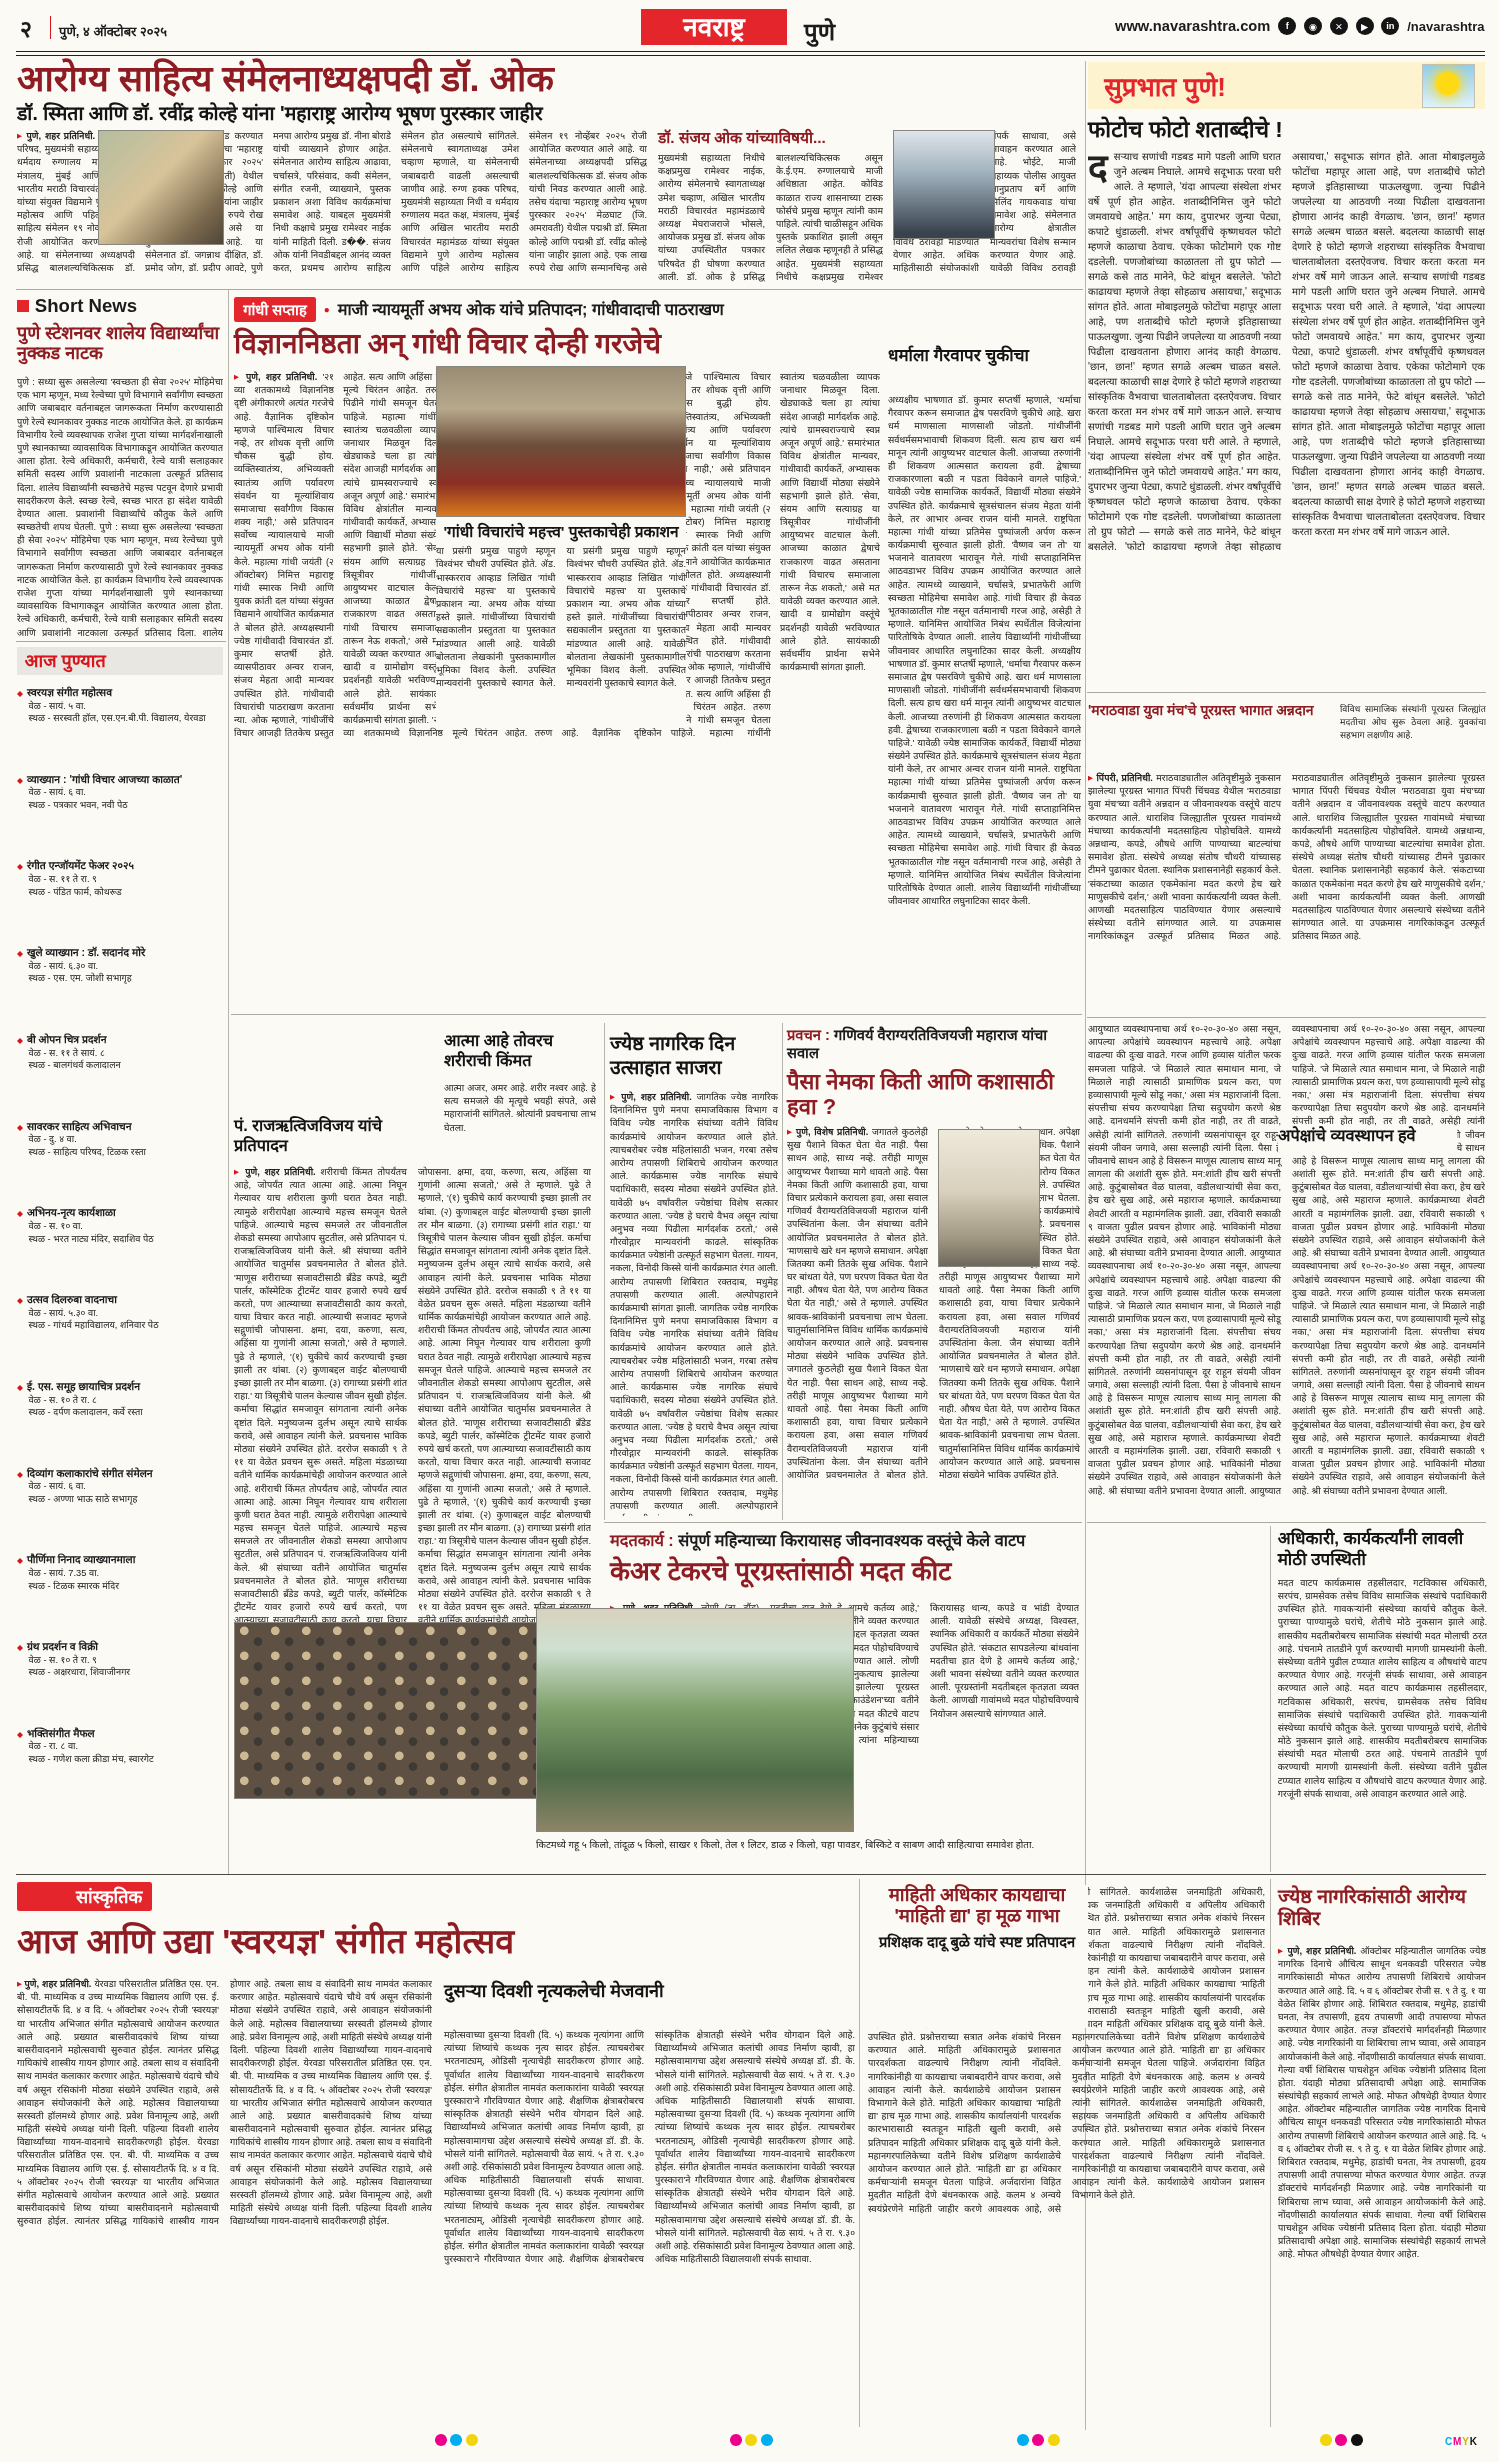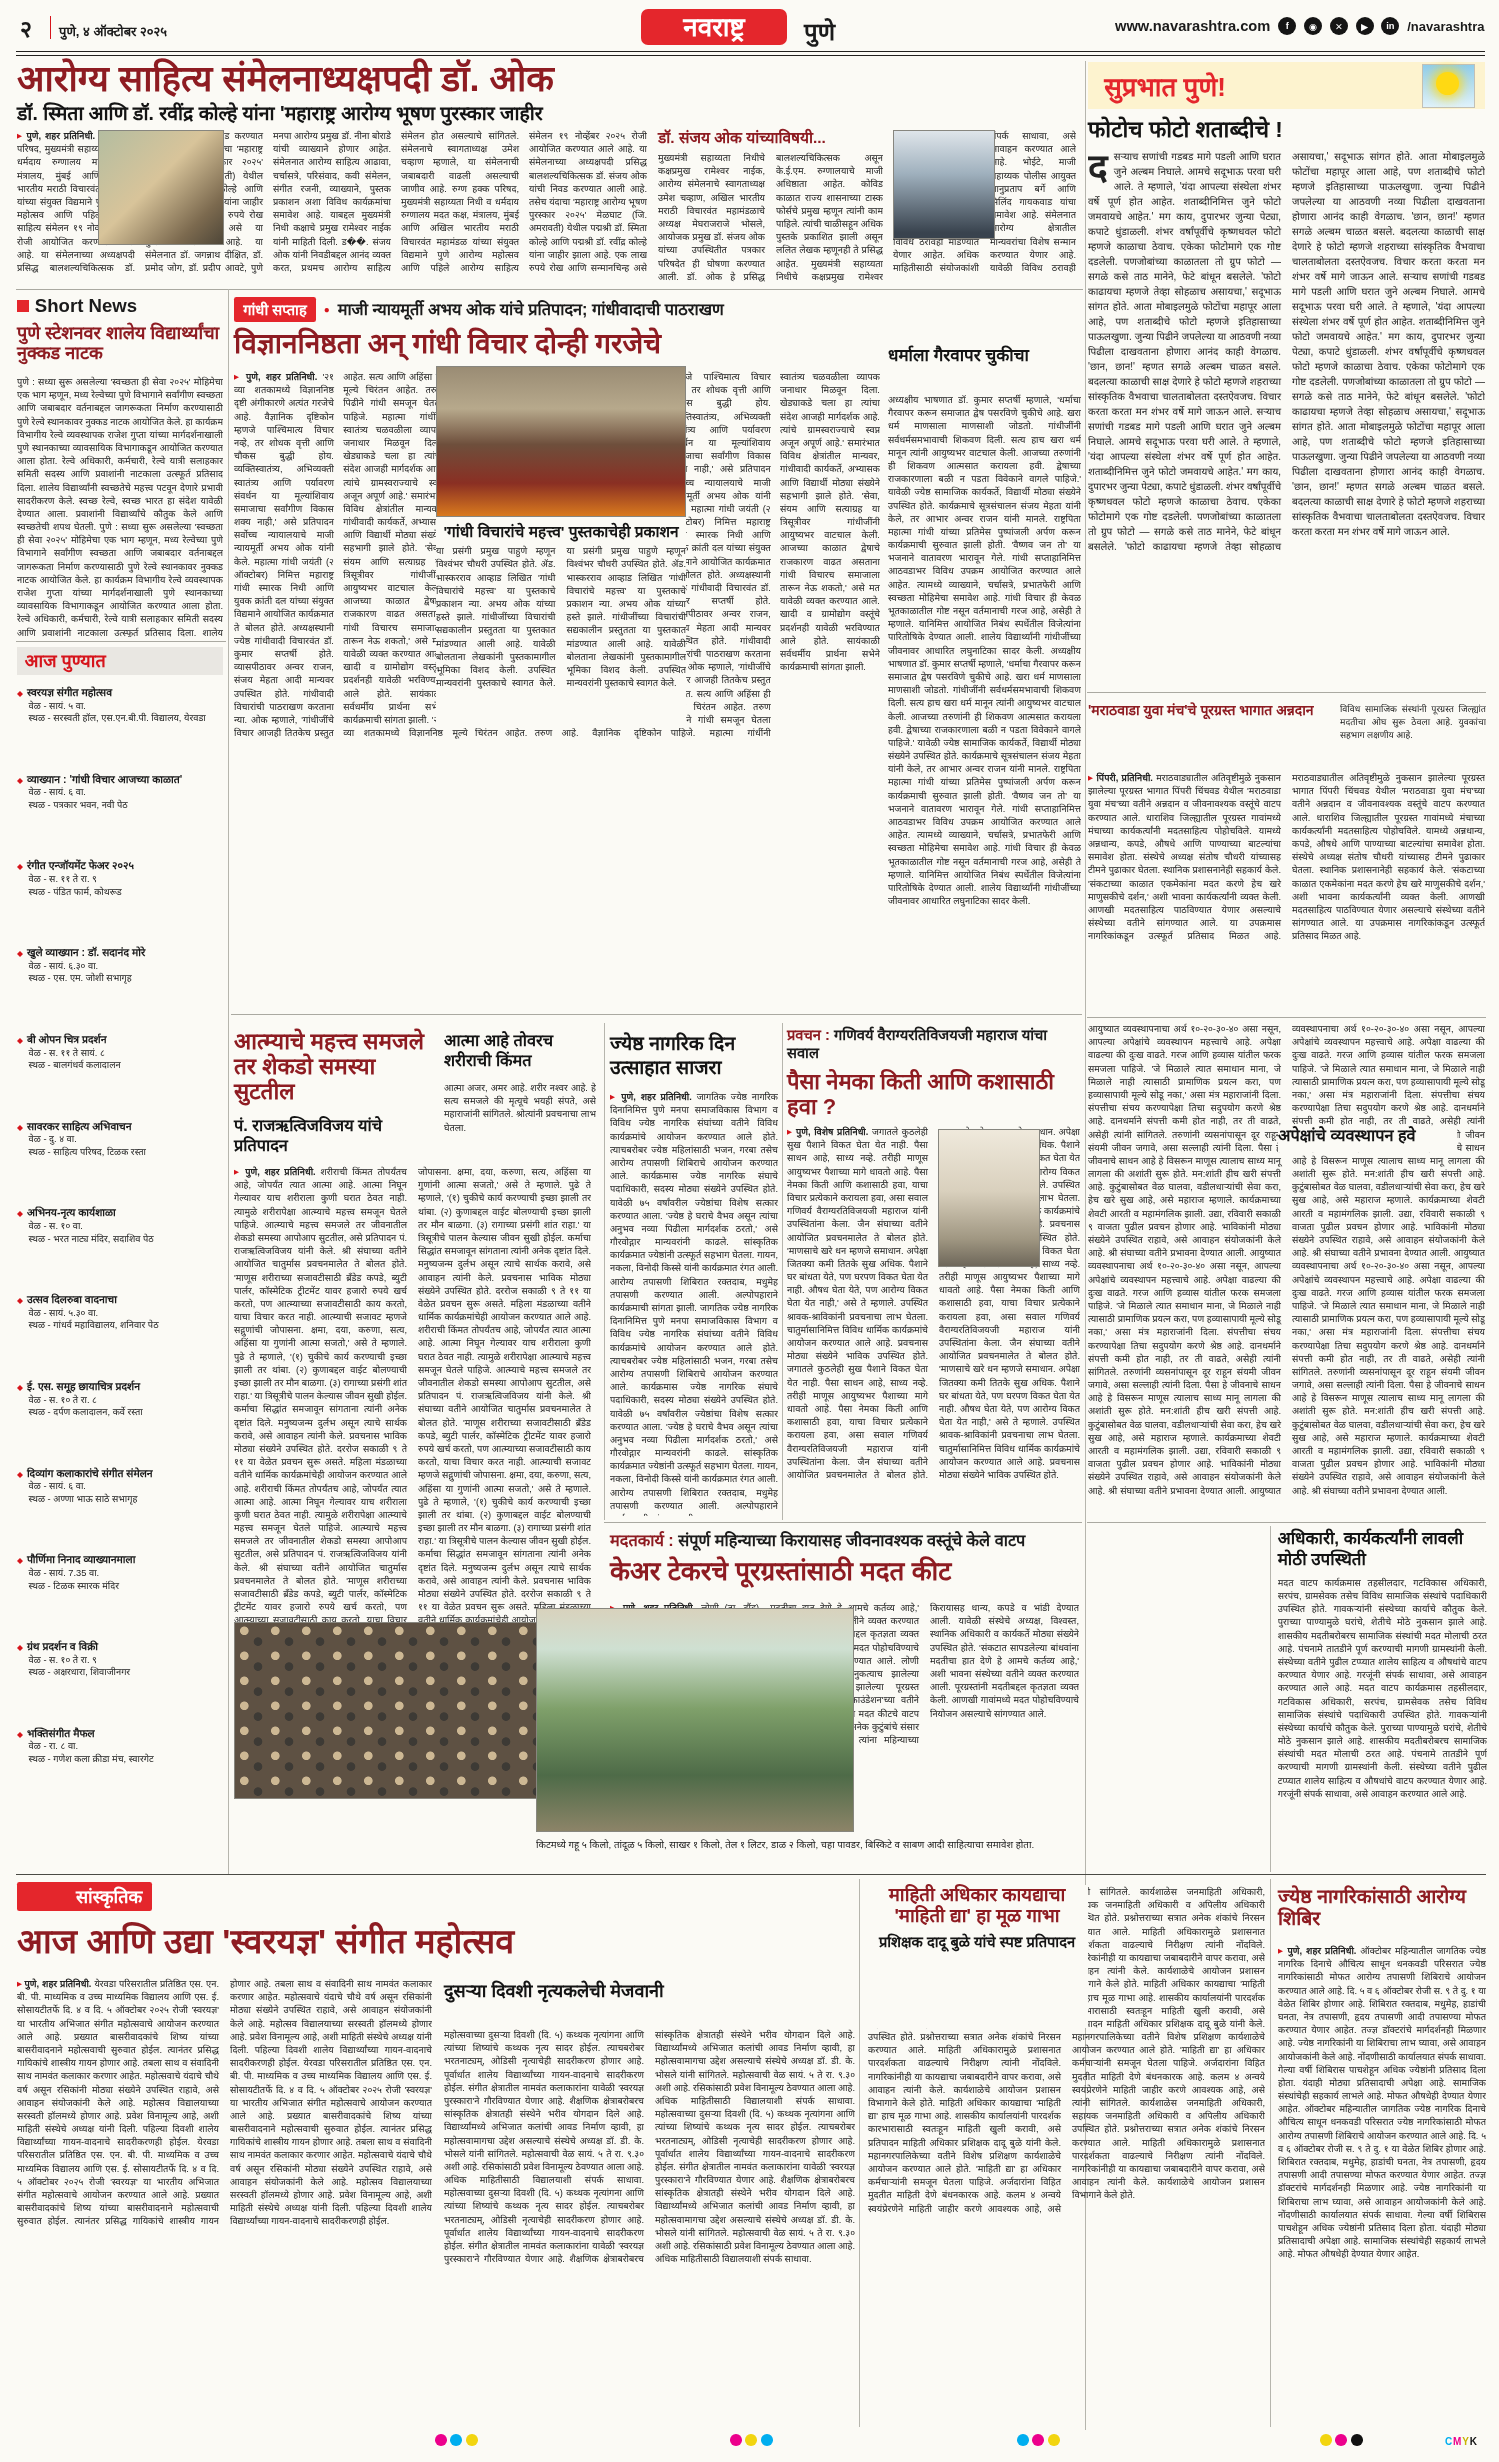--- a/index.html
+++ b/index.html
@@ -25,21 +25,21 @@
      radial-gradient(circle at 9.3px 7.8px,#cdb894 3.9px,rgba(0,0,0,0) 4.7px),
      radial-gradient(circle at 23px 18.6px,#3d3a35 3.9px,rgba(0,0,0,0) 4.7px);background-size:31px 25px}
   .ph-care{background:linear-gradient(180deg,#d8d2bd 0%,#cfe0d2 18%,#7fa06a 45%,#4e6b48 75%,#8c8468 100%)}
   .rule-h{position:absolute;border-top:0.8px solid #aaa9a1;height:0}
   .rule-h.dark{border-color:#4a4a45}
   .double{position:absolute;border-top:1.6px solid #23211e;border-bottom:0.8px solid #23211e;height:3.1px}
   .rule-v{position:absolute;border-left:0.8px solid #b6b5ad;width:0}
   .kicker-label{background:#e4262c;color:#fff;font-weight:700;padding:2.3px 9.3px;border-radius:2.3px;display:inline-block}
   .dot{width:11.6px;height:11.6px;border-radius:50%;display:inline-block;margin-right:3.9px}
   .dropcap{float:left;font-size:37px;line-height:.85;font-weight:700;padding:3.1px 6.2px 0 0;color:#222}
-  .masthead{background:#e4262c;color:#fff;font-weight:700;font-size:26px;text-align:center;line-height:36px;border-radius:7px}
+  .masthead{background:#e4262c;color:#fff;font-weight:700;font-size:26px;text-align:center;line-height:36px;border-radius:0}
   .icon-circle{width:18px;height:18px;border-radius:50%;background:#151515;color:#fff;display:inline-flex;
      align-items:center;justify-content:center;font-size:9.3px;font-weight:700}
   .sunbox{background:linear-gradient(180deg,#8fcdec,#dff2fb);position:relative;width:51px;height:42px;border:0.8px solid #c2c0b6}
   .sunbox::after{content:"";position:absolute;left:13px;top:7.8px;width:23px;height:23px;border-radius:50%;
      background:#ffd913;box-shadow:0 0 11px 3.9px rgba(255,217,19,.85)}
   .aaj-item{margin-bottom:48px}
   .aaj-item .t{font-weight:700;font-size:10.5px;line-height:1.3}
   .aaj-item .d{font-size:9.3px;line-height:1.35;padding-left:11.6px;color:#222}
   .diamond{color:#d6151c;font-size:7.8px;margin-right:3.9px}
   .overlay{background:#fbfaf5}
@@ -197,21 +197,20 @@
   <h3 class="abs subhl" style="left:888px;top:346px;width:193px;font-size:17px">धर्माला गैरवापर चुकीचा</h3>
   <div class="abs body" style="left:888px;top:394px;width:193px;height:612px">अध्यक्षीय भाषणात डॉ. कुमार सप्तर्षी म्हणाले, 'धर्माचा गैरवापर करून समाजात द्वेष पसरविणे चुकीचे आहे. खरा धर्म माणसाला माणसाशी जोडतो. गांधीजींनी सर्वधर्मसमभावाची शिकवण दिली. सत्य हाच खरा धर्म मानून त्यांनी आयुष्यभर वाटचाल केली. आजच्या तरुणांनी ही शिकवण आत्मसात करायला हवी. द्वेषाच्या राजकारणाला बळी न पडता विवेकाने वागले पाहिजे.' यावेळी ज्येष्ठ सामाजिक कार्यकर्ते, विद्यार्थी मोठ्या संख्येने उपस्थित होते. कार्यक्रमाचे सूत्रसंचालन संजय मेहता यांनी केले, तर आभार अन्वर राजन यांनी मानले. राष्ट्रपिता महात्मा गांधी यांच्या प्रतिमेस पुष्पांजली अर्पण करून कार्यक्रमाची सुरुवात झाली होती. 'वैष्णव जन तो' या भजनाने वातावरण भारावून गेले. गांधी सप्ताहानिमित्त आठवडाभर विविध उपक्रम आयोजित करण्यात आले आहेत. त्यामध्ये व्याख्याने, चर्चासत्रे, प्रभातफेरी आणि स्वच्छता मोहिमेचा समावेश आहे. गांधी विचार ही केवळ भूतकाळातील गोष्ट नसून वर्तमानाची गरज आहे, असेही ते म्हणाले. यानिमित्त आयोजित निबंध स्पर्धेतील विजेत्यांना पारितोषिके देण्यात आली. शालेय विद्यार्थ्यांनी गांधीजींच्या जीवनावर आधारित लघुनाटिका सादर केली. अध्यक्षीय भाषणात डॉ. कुमार सप्तर्षी म्हणाले, 'धर्माचा गैरवापर करून समाजात द्वेष पसरविणे चुकीचे आहे. खरा धर्म माणसाला माणसाशी जोडतो. गांधीजींनी सर्वधर्मसमभावाची शिकवण दिली. सत्य हाच खरा धर्म मानून त्यांनी आयुष्यभर वाटचाल केली. आजच्या तरुणांनी ही शिकवण आत्मसात करायला हवी. द्वेषाच्या राजकारणाला बळी न पडता विवेकाने वागले पाहिजे.' यावेळी ज्येष्ठ सामाजिक कार्यकर्ते, विद्यार्थी मोठ्या संख्येने उपस्थित होते. कार्यक्रमाचे सूत्रसंचालन संजय मेहता यांनी केले, तर आभार अन्वर राजन यांनी मानले. राष्ट्रपिता महात्मा गांधी यांच्या प्रतिमेस पुष्पांजली अर्पण करून कार्यक्रमाची सुरुवात झाली होती. 'वैष्णव जन तो' या भजनाने वातावरण भारावून गेले. गांधी सप्ताहानिमित्त आठवडाभर विविध उपक्रम आयोजित करण्यात आले आहेत. त्यामध्ये व्याख्याने, चर्चासत्रे, प्रभातफेरी आणि स्वच्छता मोहिमेचा समावेश आहे. गांधी विचार ही केवळ भूतकाळातील गोष्ट नसून वर्तमानाची गरज आहे, असेही ते म्हणाले. यानिमित्त आयोजित निबंध स्पर्धेतील विजेत्यांना पारितोषिके देण्यात आली. शालेय विद्यार्थ्यांनी गांधीजींच्या जीवनावर आधारित लघुनाटिका सादर केली. </div>
 
   <h3 class="abs hl" style="left:1088px;top:703px;width:242px;font-size:14px">'मराठवाडा युवा मंच'चे पूरग्रस्त भागात अन्नदान</h3>
   <div class="abs body" style="left:1340px;top:703px;width:146px;height:61px;font-size:9px">विविध सामाजिक संस्थांनी पूरग्रस्त जिल्ह्यांत मदतीचा ओघ सुरू ठेवला आहे. युवकांचा सहभाग लक्षणीय आहे.</div>
   <div class="abs body c2" style="left:1088px;top:772px;width:397px;height:238px">
     <span class="byline">पिंपरी, प्रतिनिधी.</span>
     <span>मराठवाड्यातील अतिवृष्टीमुळे नुकसान झालेल्या पूरग्रस्त भागात पिंपरी चिंचवड येथील 'मराठवाडा युवा मंच'च्या वतीने अन्नदान व जीवनावश्यक वस्तूंचे वाटप करण्यात आले. धाराशिव जिल्ह्यातील पूरग्रस्त गावांमध्ये मंचाच्या कार्यकर्त्यांनी मदतसाहित्य पोहोचविले. यामध्ये अन्नधान्य, कपडे, औषधे आणि पाण्याच्या बाटल्यांचा समावेश होता. संस्थेचे अध्यक्ष संतोष चौधरी यांच्यासह टीमने पुढाकार घेतला. स्थानिक प्रशासनानेही सहकार्य केले. 'संकटाच्या काळात एकमेकांना मदत करणे हेच खरे माणुसकीचे दर्शन,' अशी भावना कार्यकर्त्यांनी व्यक्त केली. आणखी मदतसाहित्य पाठविण्यात येणार असल्याचे संस्थेच्या वतीने सांगण्यात आले. या उपक्रमास नागरिकांकडून उत्स्फूर्त प्रतिसाद मिळत आहे. मराठवाड्यातील अतिवृष्टीमुळे नुकसान झालेल्या पूरग्रस्त भागात पिंपरी चिंचवड येथील 'मराठवाडा युवा मंच'च्या वतीने अन्नदान व जीवनावश्यक वस्तूंचे वाटप करण्यात आले. धाराशिव जिल्ह्यातील पूरग्रस्त गावांमध्ये मंचाच्या कार्यकर्त्यांनी मदतसाहित्य पोहोचविले. यामध्ये अन्नधान्य, कपडे, औषधे आणि पाण्याच्या बाटल्यांचा समावेश होता. संस्थेचे अध्यक्ष संतोष चौधरी यांच्यासह टीमने पुढाकार घेतला. स्थानिक प्रशासनानेही सहकार्य केले. 'संकटाच्या काळात एकमेकांना मदत करणे हेच खरे माणुसकीचे दर्शन,' अशी भावना कार्यकर्त्यांनी व्यक्त केली. आणखी मदतसाहित्य पाठविण्यात येणार असल्याचे संस्थेच्या वतीने सांगण्यात आले. या उपक्रमास नागरिकांकडून उत्स्फूर्त प्रतिसाद मिळत आहे. </span>
   </div>
 
-  <h3 class="abs hl" style="left:234px;top:1029px;width:202px;font-size:22.5px">आत्म्याचे महत्त्व समजले तर शेकडो समस्या सुटतील</h3>
   <div class="abs subhl" style="left:234px;top:1116px;width:202px;font-size:16.3px">पं. राजऋत्विजविजय यांचे प्रतिपादन</div>
   <div class="abs subhl" style="left:444px;top:1031px;width:154px;font-size:16.3px">आत्मा आहे तोवरच शरीराची किंमत</div>
   <div class="abs body" style="left:444px;top:1082px;width:152px;height:78px">आत्मा अजर, अमर आहे. शरीर नश्वर आहे. हे सत्य समजले की मृत्यूचे भयही संपते, असे महाराजांनी सांगितले. श्रोत्यांनी प्रवचनाचा लाभ घेतला.</div>
   <div class="abs body c2" style="left:234px;top:1166px;width:357px;height:700px">
     <span class="byline">पुणे, शहर प्रतिनिधी.</span>
     <span>शरीराची किंमत तोपर्यंतच आहे, जोपर्यंत त्यात आत्मा आहे. आत्मा निघून गेल्यावर याच शरीराला कुणी घरात ठेवत नाही. त्यामुळे शरीरापेक्षा आत्म्याचे महत्त्व समजून घेतले पाहिजे. आत्म्याचे महत्त्व समजले तर जीवनातील शेकडो समस्या आपोआप सुटतील, असे प्रतिपादन पं. राजऋत्विजविजय यांनी केले. श्री संघाच्या वतीने आयोजित चातुर्मास प्रवचनमालेत ते बोलत होते. 'माणूस शरीराच्या सजावटीसाठी ब्रँडेड कपडे, ब्युटी पार्लर, कॉस्मेटिक ट्रीटमेंट यावर हजारो रुपये खर्च करतो, पण आत्म्याच्या सजावटीसाठी काय करतो, याचा विचार करत नाही. आत्म्याची सजावट म्हणजे सद्गुणांची जोपासना. क्षमा, दया, करुणा, सत्य, अहिंसा या गुणांनी आत्मा सजतो,' असे ते म्हणाले. पुढे ते म्हणाले, '(१) चुकीचे कार्य करण्याची इच्छा झाली तर थांबा. (२) कुणाबद्दल वाईट बोलण्याची इच्छा झाली तर मौन बाळगा. (३) रागाच्या प्रसंगी शांत राहा.' या त्रिसूत्रीचे पालन केल्यास जीवन सुखी होईल. कर्माचा सिद्धांत समजावून सांगताना त्यांनी अनेक दृष्टांत दिले. मनुष्यजन्म दुर्लभ असून त्याचे सार्थक करावे, असे आवाहन त्यांनी केले. प्रवचनास भाविक मोठ्या संख्येने उपस्थित होते. दररोज सकाळी ९ ते ११ या वेळेत प्रवचन सुरू असते. महिला मंडळाच्या वतीने धार्मिक कार्यक्रमांचेही आयोजन करण्यात आले आहे. शरीराची किंमत तोपर्यंतच आहे, जोपर्यंत त्यात आत्मा आहे. आत्मा निघून गेल्यावर याच शरीराला कुणी घरात ठेवत नाही. त्यामुळे शरीरापेक्षा आत्म्याचे महत्त्व समजून घेतले पाहिजे. आत्म्याचे महत्त्व समजले तर जीवनातील शेकडो समस्या आपोआप सुटतील, असे प्रतिपादन पं. राजऋत्विजविजय यांनी केले. श्री संघाच्या वतीने आयोजित चातुर्मास प्रवचनमालेत ते बोलत होते. 'माणूस शरीराच्या सजावटीसाठी ब्रँडेड कपडे, ब्युटी पार्लर, कॉस्मेटिक ट्रीटमेंट यावर हजारो रुपये खर्च करतो, पण आत्म्याच्या सजावटीसाठी काय करतो, याचा विचार करत नाही. आत्म्याची सजावट म्हणजे सद्गुणांची जोपासना. क्षमा, दया, करुणा, सत्य, अहिंसा या गुणांनी आत्मा सजतो,' असे ते म्हणाले. पुढे ते म्हणाले, '(१) चुकीचे कार्य करण्याची इच्छा झाली तर थांबा. (२) कुणाबद्दल वाईट बोलण्याची इच्छा झाली तर मौन बाळगा. (३) रागाच्या प्रसंगी शांत राहा.' या त्रिसूत्रीचे पालन केल्यास जीवन सुखी होईल. कर्माचा सिद्धांत समजावून सांगताना त्यांनी अनेक दृष्टांत दिले. मनुष्यजन्म दुर्लभ असून त्याचे सार्थक करावे, असे आवाहन त्यांनी केले. प्रवचनास भाविक मोठ्या संख्येने उपस्थित होते. दररोज सकाळी ९ ते ११ या वेळेत प्रवचन सुरू असते. महिला मंडळाच्या वतीने धार्मिक कार्यक्रमांचेही आयोजन करण्यात आले आहे. शरीराची किंमत तोपर्यंतच आहे, जोपर्यंत त्यात आत्मा आहे. आत्मा निघून गेल्यावर याच शरीराला कुणी घरात ठेवत नाही. त्यामुळे शरीरापेक्षा आत्म्याचे महत्त्व समजून घेतले पाहिजे. आत्म्याचे महत्त्व समजले तर जीवनातील शेकडो समस्या आपोआप सुटतील, असे प्रतिपादन पं. राजऋत्विजविजय यांनी केले. श्री संघाच्या वतीने आयोजित चातुर्मास प्रवचनमालेत ते बोलत होते. 'माणूस शरीराच्या सजावटीसाठी ब्रँडेड कपडे, ब्युटी पार्लर, कॉस्मेटिक ट्रीटमेंट यावर हजारो रुपये खर्च करतो, पण आत्म्याच्या सजावटीसाठी काय करतो, याचा विचार करत नाही. आत्म्याची सजावट म्हणजे सद्गुणांची जोपासना. क्षमा, दया, करुणा, सत्य, अहिंसा या गुणांनी आत्मा सजतो,' असे ते म्हणाले. पुढे ते म्हणाले, '(१) चुकीचे कार्य करण्याची इच्छा झाली तर थांबा. (२) कुणाबद्दल वाईट बोलण्याची इच्छा झाली तर मौन बाळगा. (३) रागाच्या प्रसंगी शांत राहा.' या त्रिसूत्रीचे पालन केल्यास जीवन सुखी होईल. कर्माचा सिद्धांत समजावून सांगताना त्यांनी अनेक दृष्टांत दिले. मनुष्यजन्म दुर्लभ असून त्याचे सार्थक करावे, असे आवाहन त्यांनी केले. प्रवचनास भाविक मोठ्या संख्येने उपस्थित होते. दररोज सकाळी ९ ते ११ या वेळेत प्रवचन सुरू असते. महिला मंडळाच्या वतीने धार्मिक कार्यक्रमांचेही आयोजन करण्यात आले आहे. </span>
   </div>
   <div class="abs photo ph-aud" style="left:234px;top:1622px;width:356px;height:177px"></div>
 
   <h3 class="abs subhl" style="left:610px;top:1032px;width:168px;font-size:19.4px">ज्येष्ठ नागरिक दिन उत्साहात साजरा</h3>

